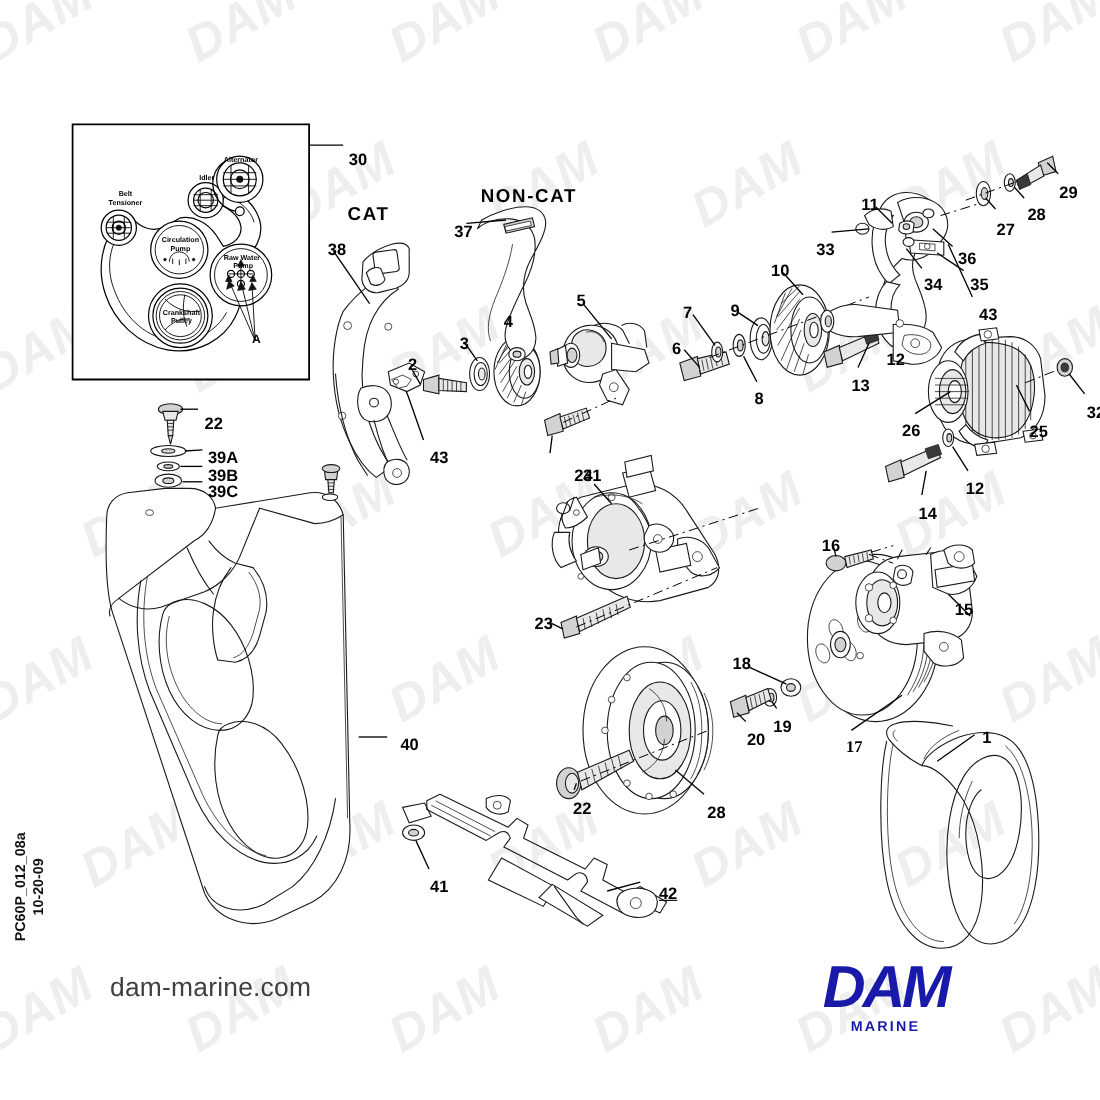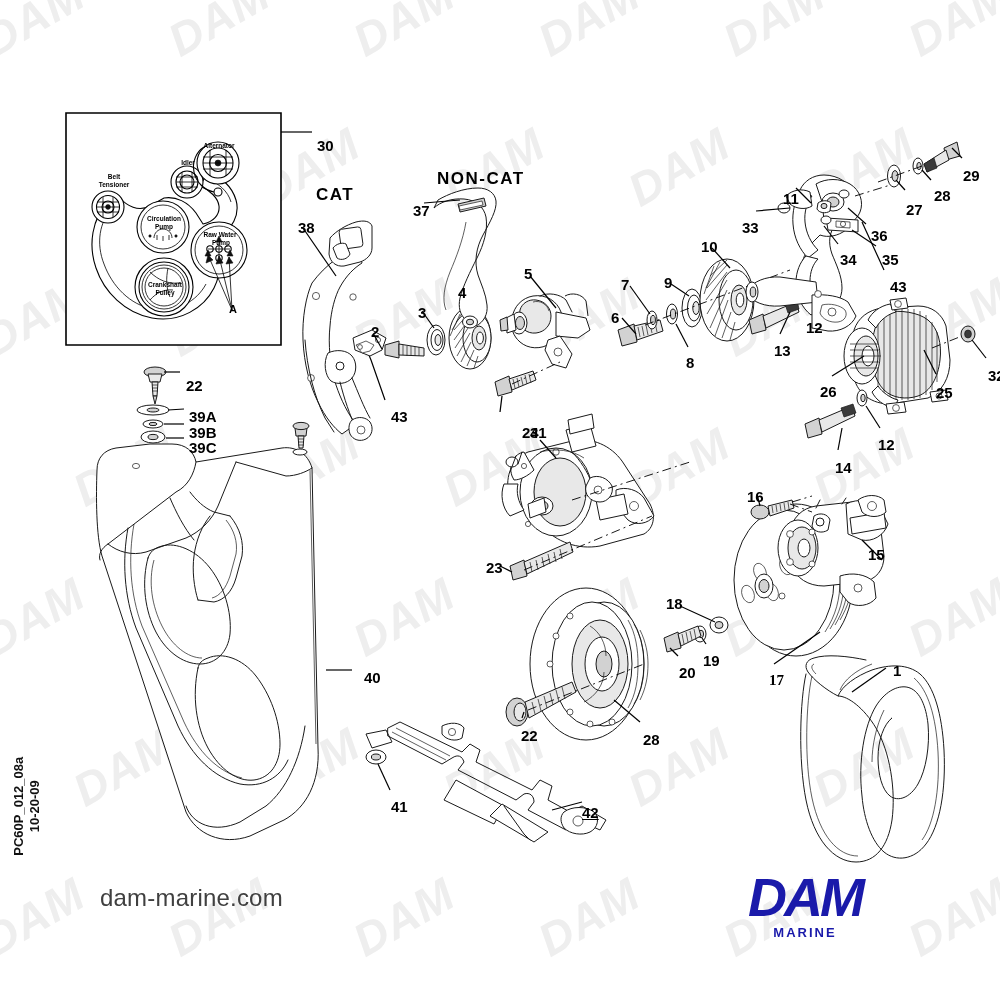--- a/index.html
+++ b/index.html
@@ -726,21 +726,21 @@
       <div class="lbl" style="left: 893px; top: 663px;">1</div>
       <div class="lbl" style="left: 371px; top: 324px;">2</div>
       <div class="lbl" style="left: 418px; top: 305px;">3</div>
       <div class="lbl" style="left: 458px; top: 285px;">4</div>
       <div class="lbl" style="left: 524px; top: 266px;">5</div>
       <div class="lbl" style="left: 611px; top: 310px;">6</div>
       <div class="lbl" style="left: 621px; top: 277px;">7</div>
       <div class="lbl" style="left: 686px; top: 355px;">8</div>
       <div class="lbl" style="left: 664px; top: 275px;">9</div>
       <div class="lbl" style="left: 701px; top: 239px;">10</div>
-      <div class="lbl" style="left: 783px; top: 179px; margin-top: 12px;">11</div>
+      <div class="lbl" style="left: 783px; top: 179px;">11</div>
       <div class="lbl" style="left: 806px; top: 320px;">12</div>
       <div class="lbl" style="left: 878px; top: 437px;">12</div>
       <div class="lbl" style="left: 774px; top: 343px;">13</div>
       <div class="lbl" style="left: 835px; top: 460px;">14</div>
       <div class="lbl" style="left: 868px; top: 547px;">15</div>
       <div class="lbl" style="left: 747px; top: 489px;">16</div>
       <div class="lbl" style="left: 769px; top: 673px; font-family: Liberation Serif, serif;">17</div>
       <div class="lbl" style="left: 666px; top: 596px;">18</div>
       <div class="lbl" style="left: 703px; top: 653px;">19</div>
       <div class="lbl" style="left: 679px; top: 665px;">20</div>
@@ -761,21 +761,21 @@
       <div class="lbl" style="left: 882px; top: 252px;">35</div>
       <div class="lbl" style="left: 871px; top: 228px;">36</div>
       <div class="lbl" style="left: 413px; top: 203px;">37</div>
       <div class="lbl" style="left: 298px; top: 220px;">38</div>
       <div class="lbl" style="left: 186px; top: 378px;">22</div>
       <div class="lbl" style="left: 189px; top: 409px;">39A</div>
       <div class="lbl" style="left: 189px; top: 425px;">39B</div>
       <div class="lbl" style="left: 189px; top: 440px;">39C</div>
       <div class="lbl" style="left: 364px; top: 670px;">40</div>
       <div class="lbl" style="left: 391px; top: 799px;">41</div>
-      <div class="lbl" style="left: 582px; top: 805px; text-decoration: underline;">42</div>
+      <div class="lbl" style="left: 599px; top: 805px; text-decoration: underline;">42</div>
       <div class="lbl" style="left: 391px; top: 409px;">43</div>
       <div class="lbl" style="left: 890px; top: 279px;">43</div>
     </div>
 
   <div id="inset-labels">
       <div class="ins-lbl" style="left: 92px; top: 174px; width: 44px;">Belt</div>
       <div class="ins-lbl" style="left: 86px; top: 182px; width: 56px;">Tensioner</div>
       <div class="ins-lbl" style="left: 175px; top: 160px; width: 26px;">Idler</div>
       <div class="ins-lbl" style="left: 196px; top: 143px; width: 46px;">Alternator</div>
       <div class="ins-lbl" style="left: 142px; top: 216px; width: 44px;">Circulation</div>

